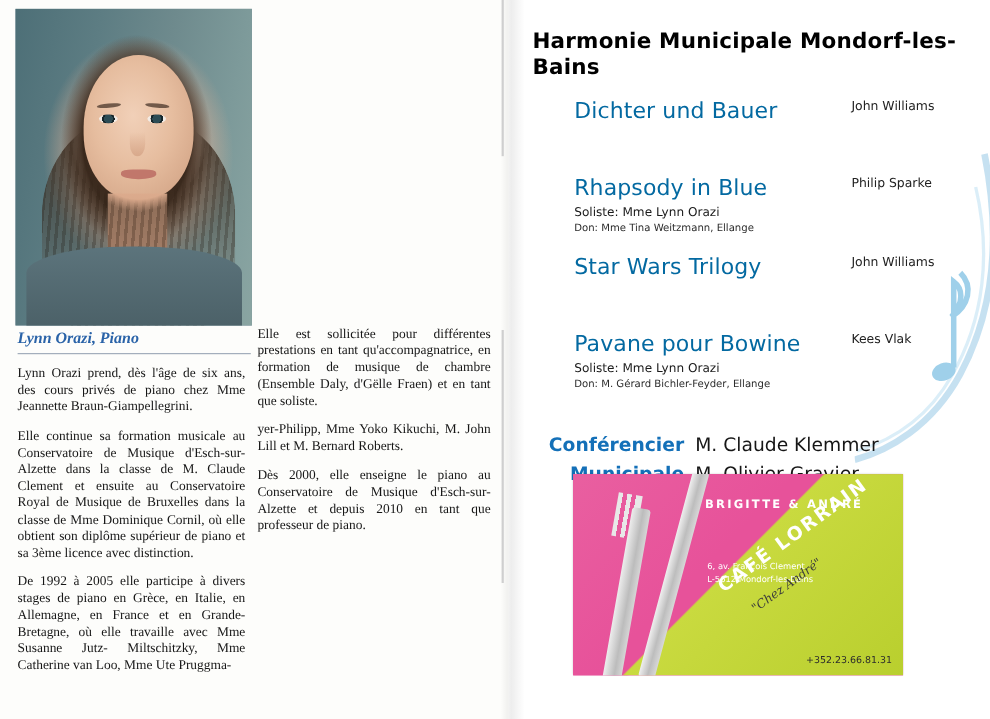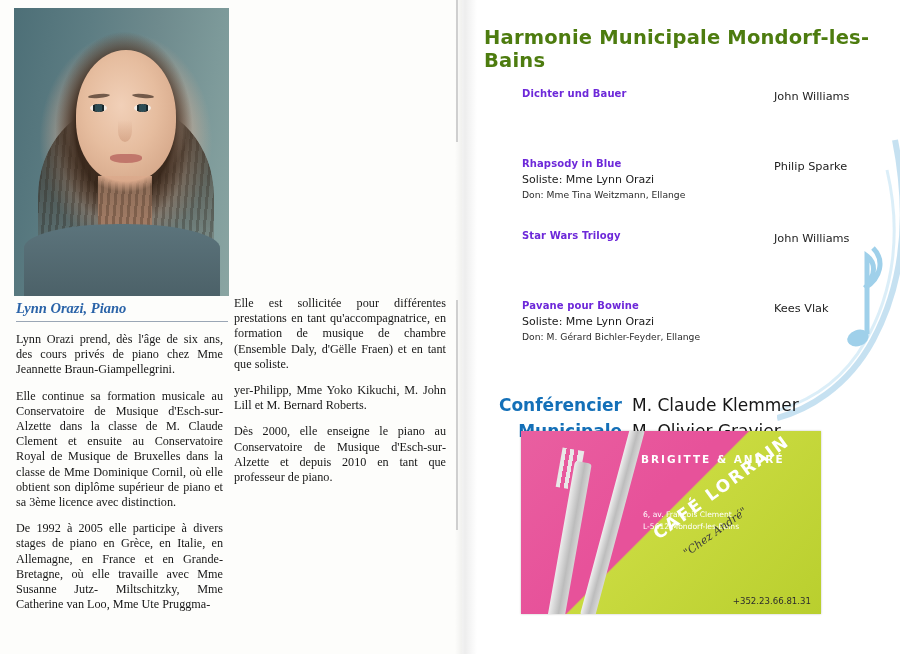--- a/index.html
+++ b/index.html
@@ -153,34 +153,34 @@
     width: 423px; height: 654px;
     background: #ffffff;
   }
   #program-title {
     position: absolute;
     left: 7px; top: 26px;
     width: 410px;
     font-family: "DejaVu Sans", sans-serif;
     font-size: 19.5px;
     font-weight: bold;
-    color: #4d7c0f;
+    color: #000000;
     letter-spacing: .2px;
   }
 
   .piece {
     position: absolute;
     left: 45px;
     width: 372px;
   }
   .piece-name {
     font-family: "DejaVu Sans", sans-serif;
-    font-size: 10px;
-    font-weight: bold;
-    color: #6d28d9;
+    font-size: 20px;
+    font-weight: normal;
+    color: #0369a1;
     letter-spacing: .1px;
   }
   .piece-composer {
     position: absolute;
     right: 0; top: 2px;
     font-family: "DejaVu Sans", sans-serif;
     font-size: 11.3px;
     color: #222;
     text-align: left;
     width: 120px;

